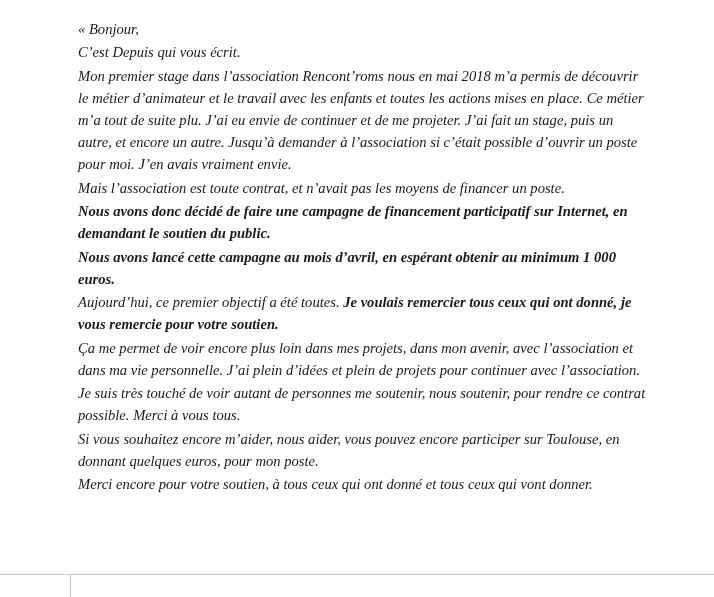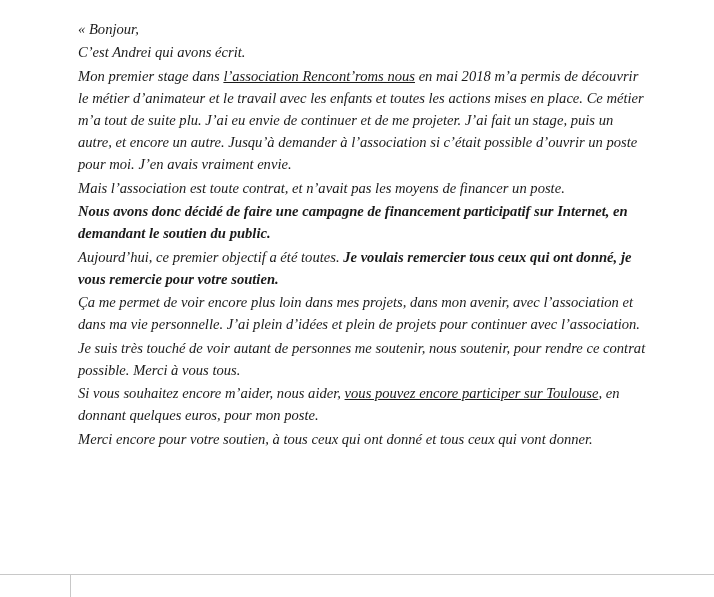--- a/index.html
+++ b/index.html
@@ -27,21 +27,20 @@
     line-height: 1.52;
     text-align: left;
   }
   .letter p {
     margin: 0 0 0.08em 0;
   }
   .b {
     font-weight: bold;
   }
   .u {
-    text-decoration: underline;
   }
   .footer-rule {
     position: absolute;
     left: 0;
     right: 0;
     bottom: 22px;
     height: 1px;
     background: #c8c8c8;
   }
   .footer-tick {
@@ -53,24 +52,25 @@
     background: #c8c8c8;
   }
 </style>
 </head>
 <body>
 
 <div class="page">
 
   <div class="letter" id="letter-body">
       <p><span>«  Bonjour,</span></p>
-      <p><span>C’est Andrei qui avons écrit.</span></p>
+      <p><span>C’est Depuis qui vous écrit.</span></p>
       <p><span>Mon premier stage dans </span><span class="u">l’association Rencont’roms nous</span><span> en mai 2018 m’a permis de découvrir le métier d’animateur et le travail avec les enfants et toutes les actions mises en place. Ce métier m’a tout de suite plu. J’ai eu envie de continuer et de me projeter. J’ai fait un stage, puis un autre, et encore un autre. Jusqu’à demander à l’association si c’était possible d’ouvrir un poste pour moi. J’en avais vraiment envie.</span></p>
       <p><span>Mais l’association est toute contrat, et n’avait pas les moyens de financer un poste.</span></p>
       <p><span class="b">Nous avons donc décidé de faire une campagne de financement participatif sur Internet,  en demandant le soutien du public.</span></p>
+      <p><span class="b">Nous avons lancé cette campagne au mois d’avril,  en espérant obtenir au minimum 1  000 euros.</span></p>
       <p><span>Aujourd’hui, ce premier objectif a été toutes. </span><span class="b">Je voulais remercier tous ceux qui ont donné,  je vous remercie pour votre soutien.</span></p>
       <p><span>Ça me permet de voir encore plus loin dans mes projets, dans mon avenir, avec l’association et dans ma vie personnelle. J’ai plein d’idées et plein de projets pour continuer avec l’association.</span></p>
       <p><span>Je suis très touché de voir autant de personnes me soutenir, nous soutenir, pour rendre ce contrat possible. Merci à vous tous.</span></p>
       <p><span>Si vous souhaitez encore m’aider, nous aider, </span><span class="u">vous pouvez encore participer sur Toulouse</span><span>, en donnant quelques euros, pour mon poste.</span></p>
       <p><span>Merci encore pour votre soutien, à tous ceux qui ont donné et tous ceux qui vont donner.</span></p>
     </div>
 
   <div class="footer-rule"></div>
   <div class="footer-tick"></div>
 

